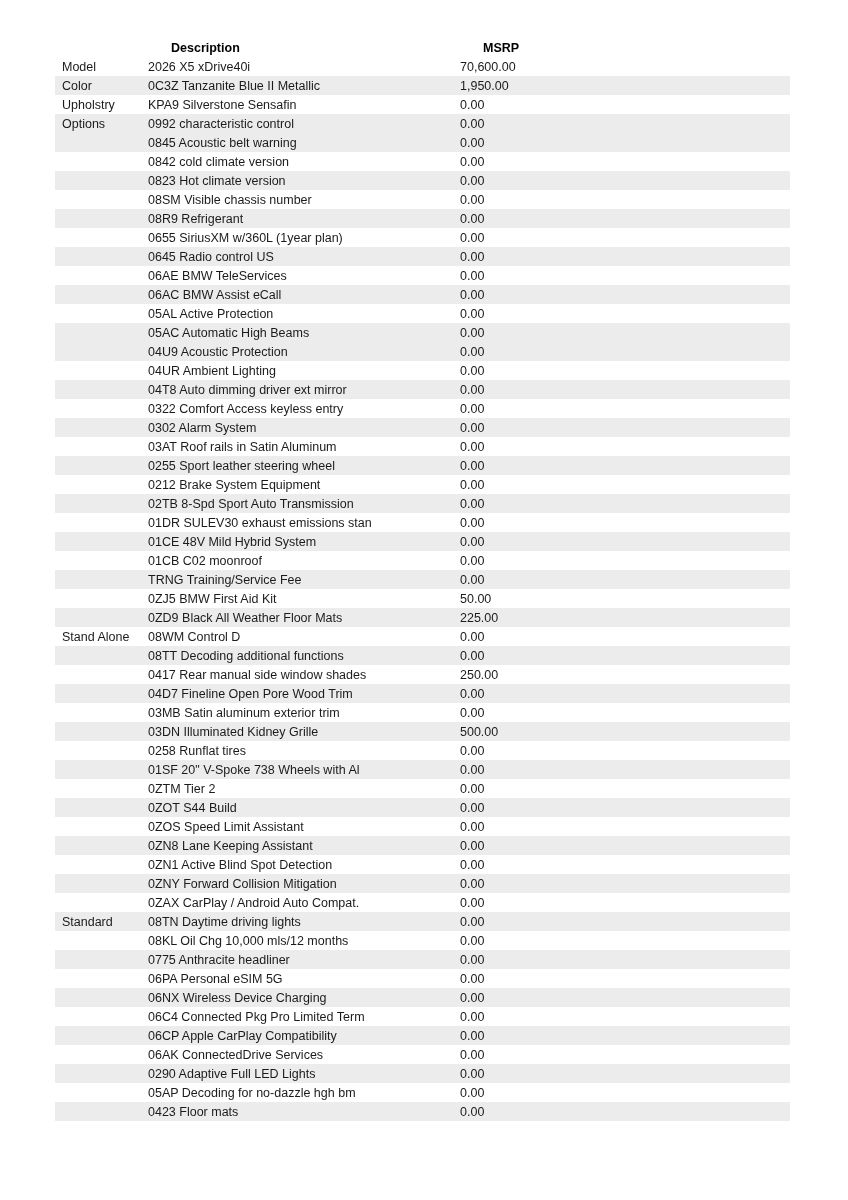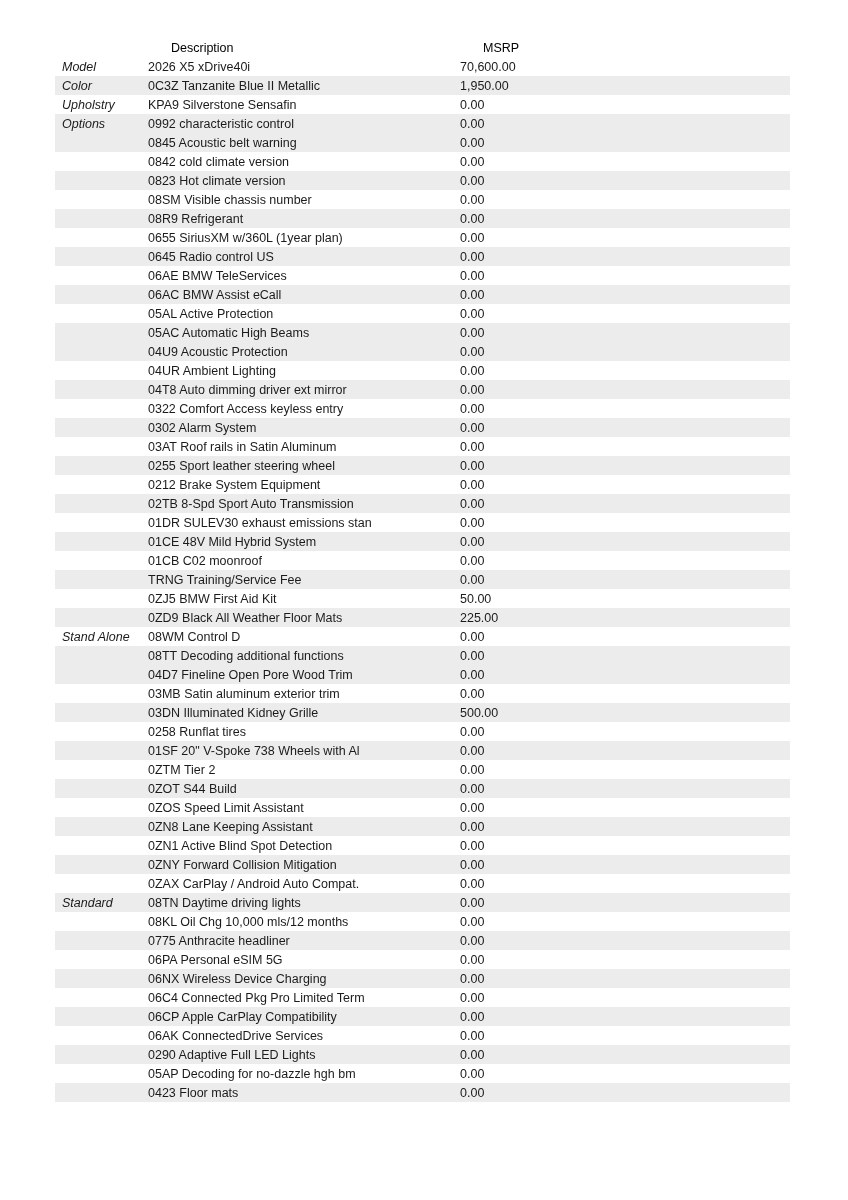--- a/index.html
+++ b/index.html
@@ -29,23 +29,23 @@
   col.c-spacer { width: 180px; }
   th, td {
     height: 19px;
     padding: 0;
     vertical-align: middle;
     white-space: nowrap;
     overflow: hidden;
     font-weight: normal;
     text-align: left;
   }
-  thead th { font-weight: normal; color: #000; padding-left: 23px; }
+  thead th { font-weight: bold; color: #000; padding-left: 23px; }
   th.msrp, td.msrp { text-align: left; }
-  td.cat { padding-left: 7px; font-style: italic; }
+  td.cat { padding-left: 7px; }
   tbody tr.striped { background: var(--stripe); }
 </style>
 </head>
 <body>
 
 <div class="page">
   <table class="price-table">
     <colgroup>
       <col class="c-cat">
       <col class="c-desc">
@@ -246,20 +246,26 @@
           <td class="desc">08WM Control D</td>
           <td class="msrp">0.00</td>
           <td class="spacer"></td>
         </tr>
         <tr class="striped">
           <td class="cat"></td>
           <td class="desc">08TT Decoding additional functions</td>
           <td class="msrp">0.00</td>
           <td class="spacer"></td>
         </tr>
+        <tr>
+          <td class="cat"></td>
+          <td class="desc">0417 Rear manual side window shades</td>
+          <td class="msrp">250.00</td>
+          <td class="spacer"></td>
+        </tr>
         <tr class="striped">
           <td class="cat"></td>
           <td class="desc">04D7 Fineline Open Pore Wood Trim</td>
           <td class="msrp">0.00</td>
           <td class="spacer"></td>
         </tr>
         <tr>
           <td class="cat"></td>
           <td class="desc">03MB Satin aluminum exterior trim</td>
           <td class="msrp">0.00</td>

